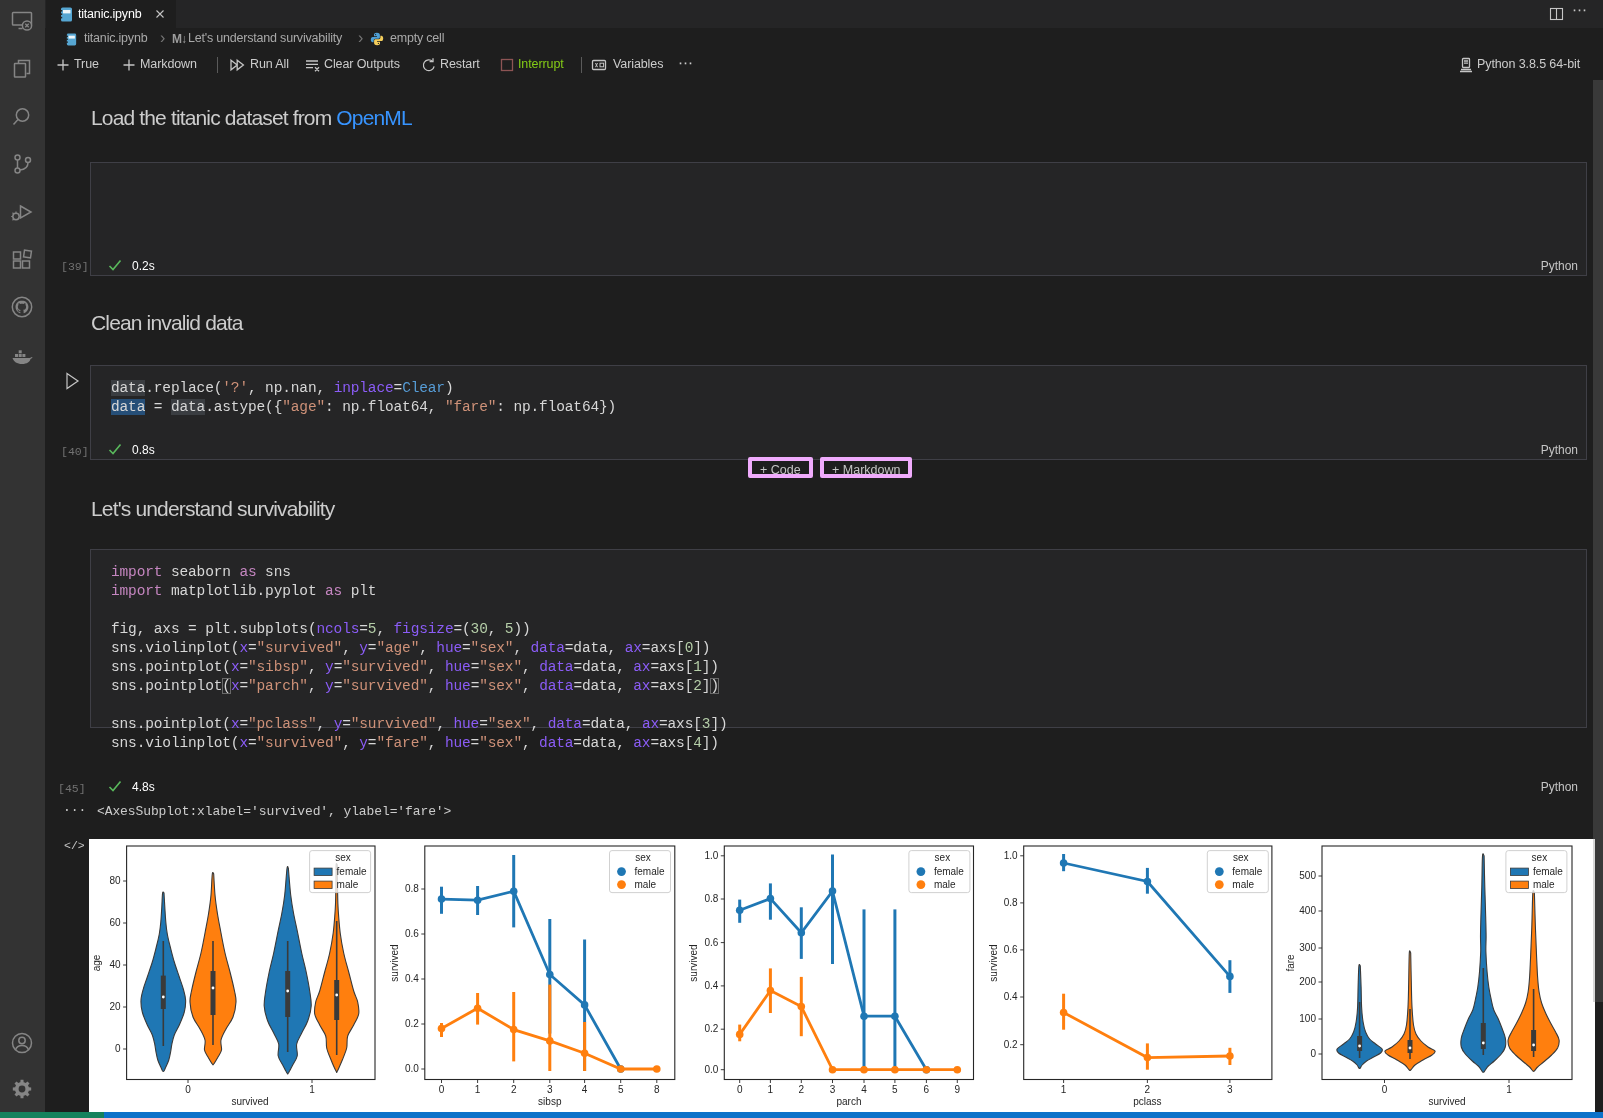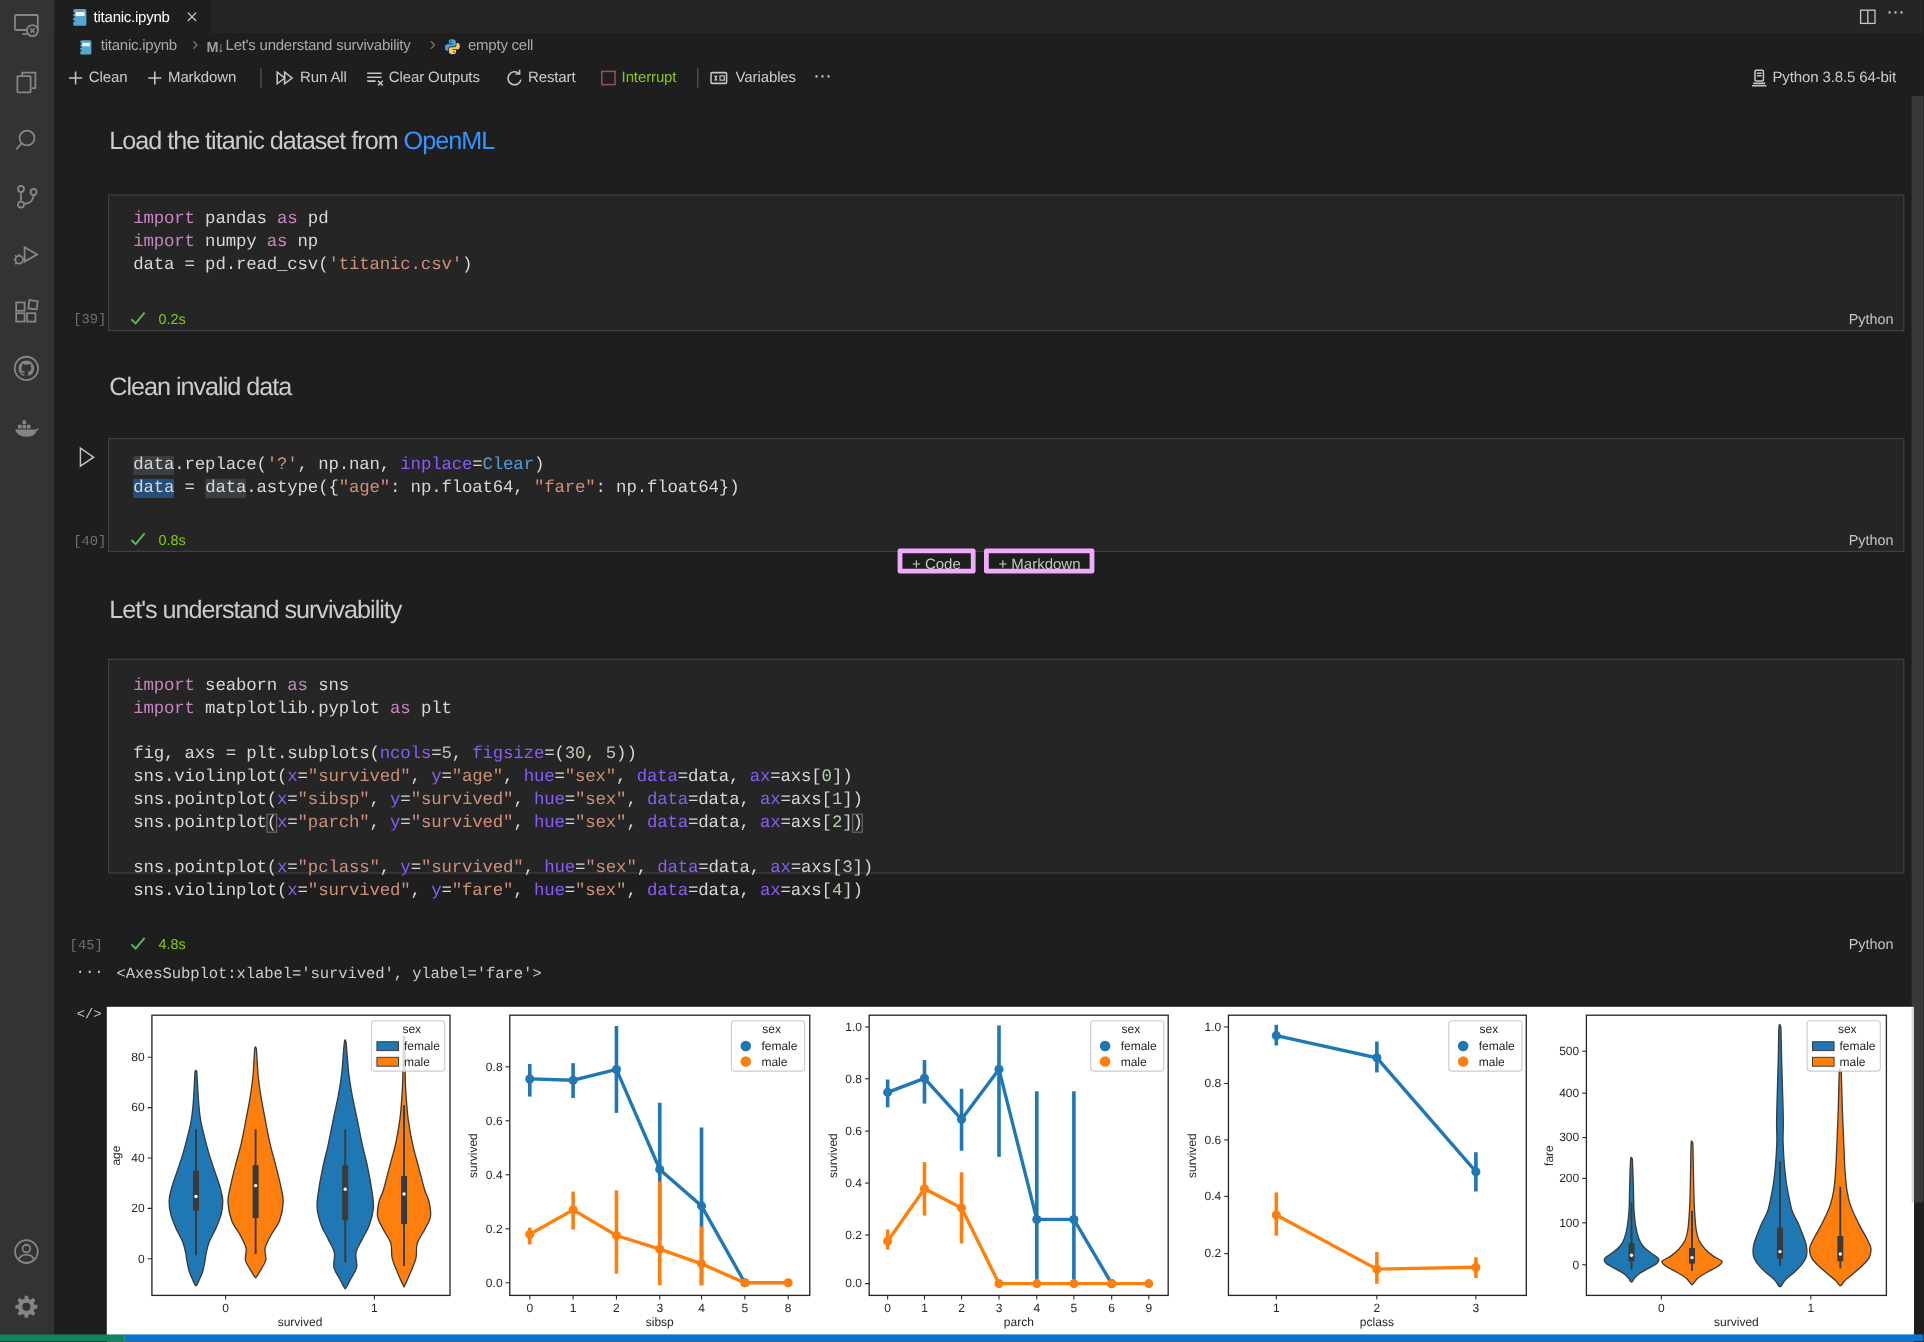--- a/index.html
+++ b/index.html
@@ -39,21 +39,21 @@
   .k  { color:#c586c0; }  
   .s  { color:#ce9178; }  
   .p  { color:#8b5cf6; }  
   .n  { color:#b5cea8; }  
   .b  { color:#569cd6; }  
   .hlg { background:#3a3d41; }
   .hlb { background:#264f78; }
   .bm { outline:1px solid #696969; outline-offset:-1px; }
   .exec { position:absolute; font-family:"Liberation Mono", monospace;
     font-size:11.5px; color:#717171; }
-  .dur { position:absolute; font-size:12px; color:#84cc16; }
+  .dur { position:absolute; font-size:12px; color:#ffffff; }
   .lang { position:absolute; right:8px; font-size:12px; color:#c5c5c5; }
   .chk { position:absolute; width:14px; height:14px; }
   
   .fbtn { position:absolute; top:457px; height:21px; background:#1e1e1e;
     border:4px solid #f0abfc; border-radius:2px; color:#c5c5c5; font-size:12.5px;
     line-height:19px; padding:0 8px; }
   
   #outtxt { position:absolute; left:97px; top:804px; font-family:"Liberation Mono", monospace;
     font-size:13px; color:#cccccc; letter-spacing:-0.1px;}
   #outdots { position:absolute; left:63px; top:800px; font-family:"Liberation Mono", monospace;
@@ -158,21 +158,21 @@
       <path fill="#4e9fd4" d="M6.9 0.8 c-2.6 0 -2.9 1.2 -2.9 2 v1.5 h3 v0.6 H2.6 c-1 0 -1.8 0.9 -1.8 2.6 0 1.9 0.8 2.7 1.8 2.7 h1 V8.6 c0 -1 0.9 -1.9 1.9 -1.9 h2.9 c0.8 0 1.5 -0.7 1.5 -1.6 V3 c0 -1 -0.6 -2.2 -3 -2.2 z M5.6 2 a0.6 0.6 0 1 1 0 1.2 a0.6 0.6 0 0 1 0 -1.2 z"></path>
       <path fill="#f4ce5c" d="M7.1 13.2 c2.6 0 2.9 -1.2 2.9 -2 V9.7 H7 V9.1 h4.4 c1 0 1.8 -0.9 1.8 -2.6 0 -1.9 -0.8 -2.7 -1.8 -2.7 h-1 v1.6 c0 1 -0.9 1.9 -1.9 1.9 H5.6 c-0.8 0 -1.5 0.7 -1.5 1.6 v2.1 c0 1 0.6 2.2 3 2.2 z M8.4 12 a0.6 0.6 0 1 1 0 -1.2 a0.6 0.6 0 0 1 0 1.2 z"></path>
     </svg>
     <span class="abs" style="left:345px; top:3px;">empty cell</span>
   </div>
 
   <div class="abs" id="ntoolbar">
     <svg class="tbi" style="left:10px;" viewBox="0 0 16 16">
         <path d="M8 2.5 v11 M2.5 8 h11"></path>
       </svg>
-    <span class="titem" style="left:29px;">Clean</span>
+    <span class="titem" style="left:29px;">True</span>
     <svg class="tbi" style="left:76px;" viewBox="0 0 16 16">
         <path d="M8 2.5 v11 M2.5 8 h11"></path>
       </svg>
     <span class="titem" style="left:95px;">Markdown</span>
     <span class="tsep" style="left:172px;"></span>
     <svg class="tbi" style="left:184px;" viewBox="0 0 16 16">
         <path d="M2 3.2 L8.2 8 L2 12.8 Z M8.2 3.2 L14.4 8 L8.2 12.8 Z"></path>
       </svg>
     <span class="titem" style="left:205px;">Run All</span>
     <svg class="tbi" style="left:259px;" viewBox="0 0 16 16">
@@ -201,23 +201,20 @@
         <path d="M6 4 h4 M6 6.2 h4 M3 12.5 h10 M2 14.5 h12"></path>
       </svg>
     <span class="titem" style="left:1432px;">Python 3.8.5 64-bit</span>
   </div>
 
   <div class="mdh" style="top:106px;">Load the titanic dataset from <a>OpenML</a></div>
   <div class="mdh" style="top:311px;">Clean invalid data</div>
   <div class="mdh" style="top:497px;">Let's understand survivability</div>
 
   <div class="cell" style="top:162px; height:114px;">
-    <pre class="code" style="top:11px;"><span class="k">import</span> pandas <span class="k">as</span> pd
-<span class="k">import</span> numpy <span class="k">as</span> np
-data = pd.read_csv(<span class="s">'titanic.csv'</span>)</pre>
     <svg class="chk" style="left:17px; top:95px;" viewBox="0 0 14 14" fill="none" stroke="#59b95c" stroke-width="1.6">
         <path d="M1.5 8 L5 11.5 L12.5 2.5"></path>
       </svg>
     <span class="dur" style="left:41px; top:96px;">0.2s</span>
     <span class="lang" style="top:96px;">Python</span>
   </div>
   <span class="exec" style="left:61px; top:260px;">[39]</span>
 
   <div class="cell" style="top:365px; height:95px;">
     <pre class="code" style="top:13px;"><span class="hlg">data</span>.replace(<span class="s">'?'</span>, np.nan, <span class="p">inplace</span>=<span class="b">Clear</span>)

